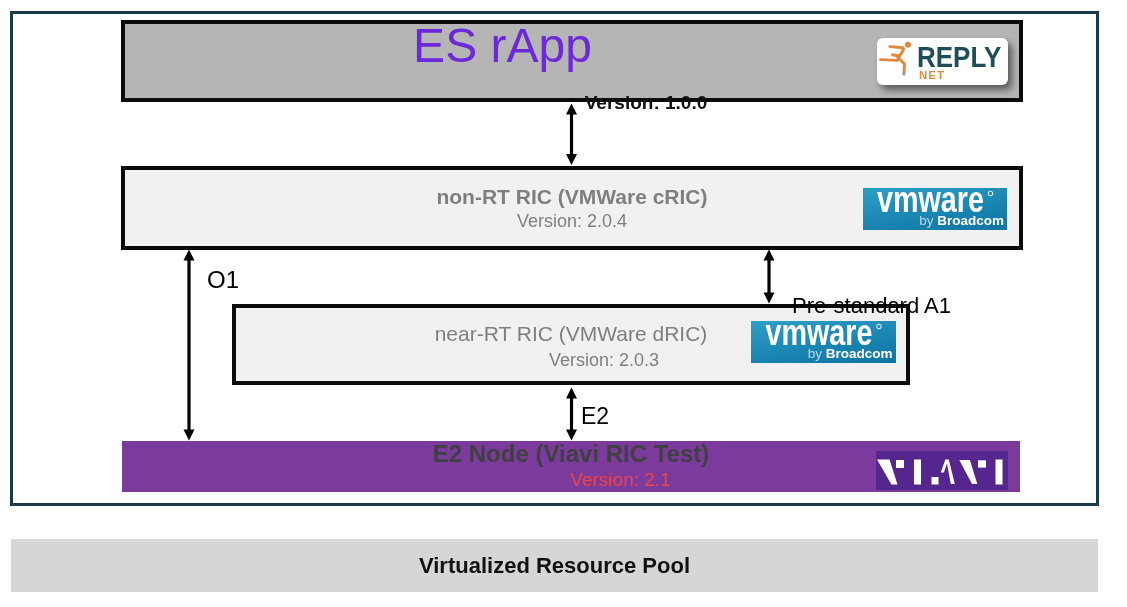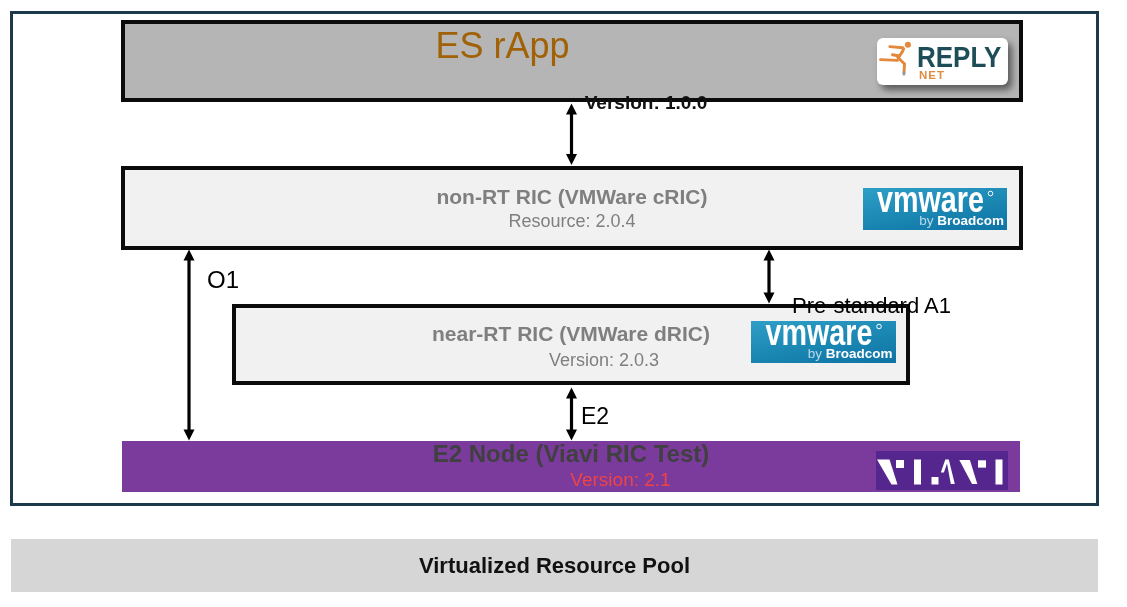--- a/index.html
+++ b/index.html
@@ -2,27 +2,27 @@
 <html><head>
 <meta charset="utf-8">
 <style>
   html,body{margin:0;padding:0;}
   body{width:1127px;height:607px;background:#ffffff;position:relative;overflow:hidden;
        font-family:"Liberation Sans", sans-serif;}
   .abs{position:absolute;box-sizing:border-box;}
   .ctr{text-align:center;}
   .frame{left:10px;top:11px;width:1089px;height:495px;border:3px solid #1d3a4d;background:#ffffff;}
   .esbox{left:121px;top:20px;width:902px;height:82px;background:#b5b5b5;border:4px solid #0b0b0b;}
-  .estitle{left:121px;top:26px;width:763px;font-size:36px;line-height:39px;color:#a16207;}
+  .estitle{left:121px;top:26px;width:763px;font-size:48px;line-height:39px;color:#6d28d9;}
   .esver{left:121px;top:72px;width:1050px;font-size:19px;line-height:22px;font-weight:bold;color:#111;margin-top:20px;}
   .nrtbox{left:121px;top:166px;width:902px;height:84px;background:#f1f1f1;border:4px solid #0b0b0b;}
   .nrttitle{left:121px;top:185px;width:902px;font-size:21px;line-height:24px;font-weight:bold;color:#7f7f7f;}
   .nrtver{left:121px;top:211px;width:902px;font-size:18px;line-height:21px;color:#7f7f7f;}
   .nearbox{left:232px;top:304px;width:678px;height:81px;background:#f1f1f1;border:4px solid #0b0b0b;}
-  .neartitle{left:232px;top:322px;width:678px;font-size:21px;line-height:24px;font-weight:bold;color:#7f7f7f;}
+  .neartitle{left:232px;top:322px;width:678px;font-size:21px;line-height:24px;font-weight:normal;color:#7f7f7f;}
   .nearver{left:232px;top:350px;width:744px;font-size:18px;line-height:21px;color:#7f7f7f;}
   .purple{left:122px;top:441px;width:898px;height:51px;background:#7a3b9d;}
   .ptitle{left:122px;top:440px;width:898px;font-size:24px;line-height:27px;font-weight:bold;color:#404040;}
   .pver{left:122px;top:469px;width:997px;font-size:19px;line-height:22px;color:#ef4444;}
   .bottombar{left:11px;top:539px;width:1087px;height:53px;background:#d6d6d6;}
   .bottomtxt{left:11px;top:553px;width:1087px;font-size:22px;line-height:25px;font-weight:bold;color:#111;}
   .lbl{color:#000;}
   .lblO1{left:207px;top:267px;font-size:24px;line-height:26px;}
   .lblA1{left:792px;top:263px;font-size:22px;line-height:24px;margin-top:31px;}
   .lblE2{left:581px;top:404px;font-size:23px;line-height:25px;text-align:center;}
@@ -56,21 +56,21 @@
       <path d="M27.5 26 L27 34.5"></path>
     </g>
     <path d="M27 34.5 L26.9 36.2" stroke="#9a9a9a" stroke-width="2.9" stroke-linecap="round" fill="none"></path>
     <circle cx="30.9" cy="6.8" r="3.05" fill="#e4883b"></circle>
   </svg>
   <div class="abs replytxt">REPLY</div>
   <div class="abs nettxt">NET</div>
 
   <div class="abs nrtbox"></div>
   <div class="abs ctr nrttitle">non-RT RIC (VMWare cRIC)</div>
-  <div class="abs ctr nrtver">Resource: 2.0.4</div>
+  <div class="abs ctr nrtver">Version: 2.0.4</div>
   <div class="abs vmw vmw1"></div>
 
   <div class="abs nearbox"></div>
   <div class="abs vmw vmw2"></div>
   <div class="abs ctr neartitle">near-RT RIC (VMWare dRIC)</div>
   <div class="abs ctr nearver">Version: 2.0.3</div>
 
   <div class="abs purple"></div>
   <div class="abs ctr ptitle">E2 Node (Viavi RIC Test)</div>
   <div class="abs ctr pver">Version: 2.1</div>

